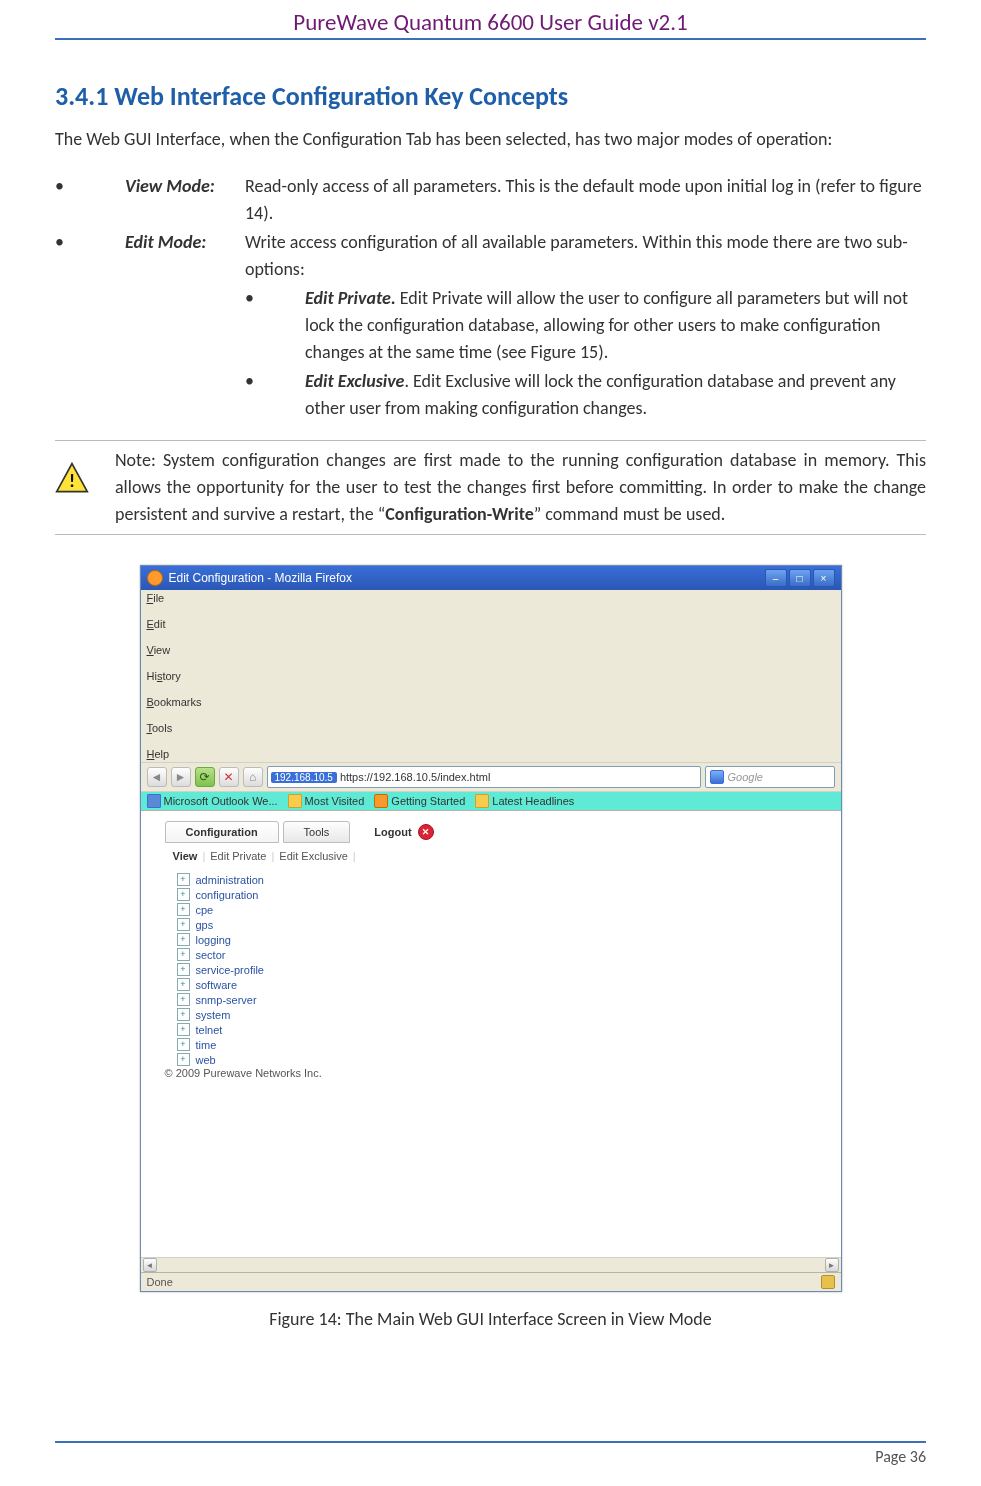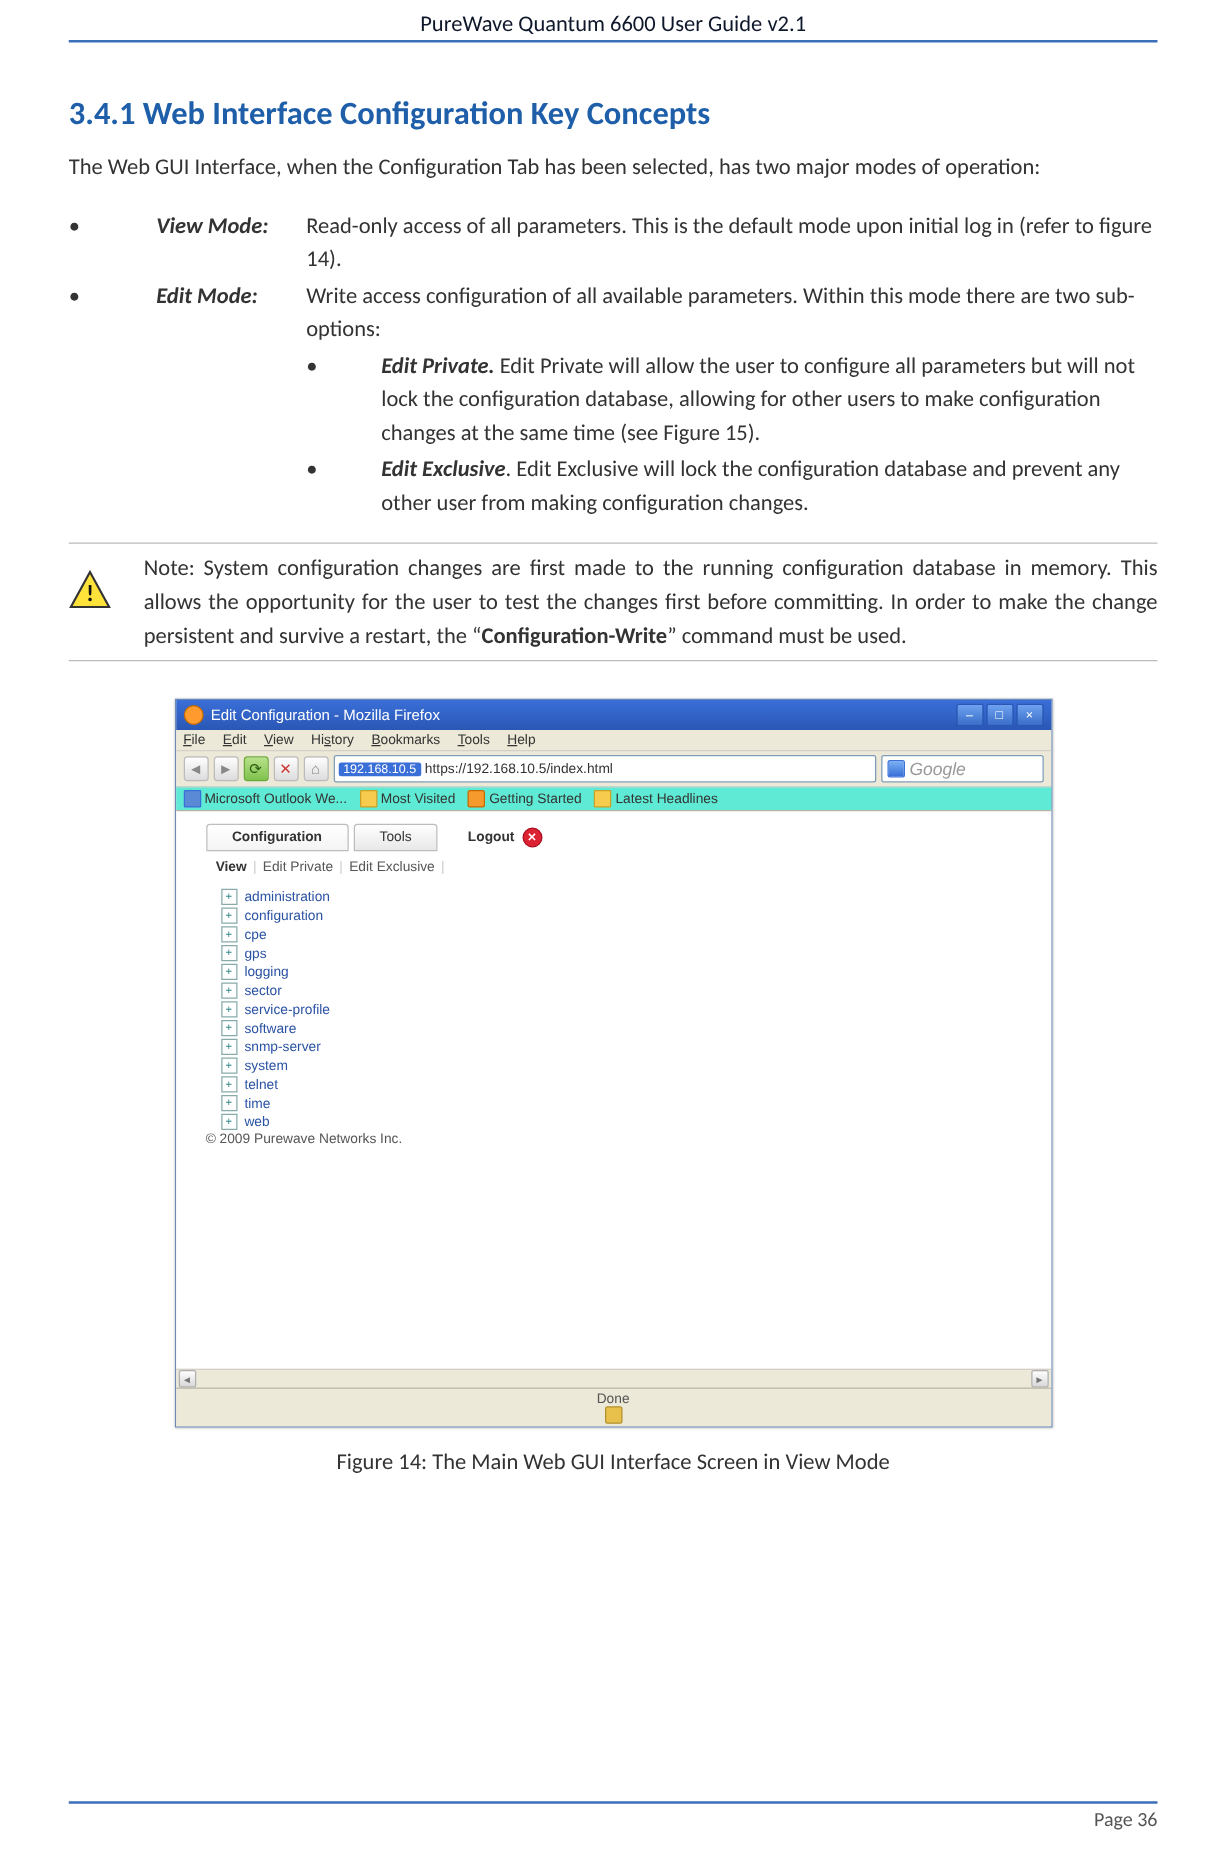--- a/index.html
+++ b/index.html
@@ -12,22 +12,22 @@
     width: 981px;
   }
   .page {
     padding: 0 55px 40px 55px;
     box-sizing: border-box;
     position: relative;
     min-height: 1486px;
   }
   .header-title {
     text-align: center;
-    font-size: 18px;
-    color: #0f172a;
+    font-size: 23px;
+    color: #701a75;
     padding: 8px 0 2px 0;
     border-bottom: 2px solid #3b6fba;
     margin-bottom: 40px;
   }
   h2.section-heading {
     color: #1F5FA9;
     font-size: 26px;
     font-weight: bold;
     margin: 0 0 14px 0;
   }
@@ -148,41 +148,42 @@
   .mw-winbtns { display:flex; gap:2px;}
   .mw-winbtn {
     width:20px;height:16px;background:linear-gradient(#6ea2f0,#3a6ec8);border:1px solid #2a57b5;border-radius:2px;display:flex;align-items:center;justify-content:center;color:#fff;font-size:10px;
   }
   .mw-menubar {
     background:#ece9d8;
     padding:2px 6px;
     color:#333;
     display:flex;
     gap:14px;
+    flex-direction:column;
   }
   .mw-menubar span u { text-decoration: underline; }
   .mw-toolbar {
     background:#ece9d8;
     padding:3px 6px;
     display:flex;
     align-items:center;
     gap:4px;
     border-top:1px solid #d4d0c8;
   }
   .mw-navbtn {
     width:18px;height:18px;border-radius:3px;background:linear-gradient(#fefefe,#dcdcdc);border:1px solid #bbb;display:flex;align-items:center;justify-content:center;color:#888;font-size:12px;
   }
   .mw-navbtn.green{ background:linear-gradient(#b8e08a,#7fc24d);color:#2e5a12;border-color:#6aa93a;}
   .mw-navbtn.red-x{ color:#c33;}
   .mw-url {
     flex:1;display:flex;align-items:center;background:#fff;border:1px solid #7f9db9;border-radius:2px;height:20px;overflow:hidden;
   }
   .mw-url-badge{background:#3a6fd8;color:#fff;font-size:10px;padding:0 4px;border-radius:2px;margin:0 3px;}
   .mw-url-text{font-size:11px;color:#333;white-space:nowrap;}
-  .mw-search{width:120px;height:20px;border:1px solid #7f9db9;border-radius:2px;background:#fff;display:flex;align-items:center;padding:0 4px;color:#999;font-style:italic;font-size:14px;}
+  .mw-search{width:120px;height:20px;border:1px solid #7f9db9;border-radius:2px;background:#fff;display:flex;align-items:center;padding:0 4px;color:#999;font-style:italic;font-size:11px;}
   .mw-bookmarks{
     background:#5eead4;padding:2px 6px;display:flex;gap:10px;align-items:flex-end;border-top:1px solid #d4d0c8;font-size:11px;color:#333;
   }
   .bm-item{display:flex;align-items:center;gap:3px;}
   .bm-icon{width:12px;height:12px;background:#f7cb4d;border:1px solid #c9a227;border-radius:1px;}
   .bm-icon.blue{background:#5a8ad6;border-color:#3a6fd8;}
   .bm-icon.orange{background:#f79a2e;border-color:#c46a00;border-radius:2px;}
   .mw-tabs{
     background:#ece9d8;padding:2px 6px 0 6px;border-top:1px solid #d4d0c8;
   }
@@ -199,21 +200,21 @@
   .app-tab.active{font-weight:bold;background:linear-gradient(#fff,#f4f4f4);}
   .logout{display:flex;align-items:center;gap:6px;margin-left:20px;font-weight:bold;font-size:11px;}
   .logout-x{width:14px;height:14px;border-radius:50%;background:#d23;border:1px solid #a12;display:flex;align-items:center;justify-content:center;color:#fff;font-size:9px;font-weight:bold;}
   .mode-bar{font-size:11px;color:#555;padding:3px 0 10px 8px;}
   .mode-bar b{color:#333;}
   .divv{color:#ccc;margin:0 5px;}
   .tree{margin-left:12px;}
   .tree-item{display:flex;align-items:center;gap:6px;font-size:11px;color:#2a52a3;padding:1px 0;}
   .plus{width:11px;height:11px;border:1px solid #8aa;background:#fff;display:flex;align-items:center;justify-content:center;font-size:9px;color:#388;line-height:1;}
   .copyright{font-size:11px;color:#555;}
-  .mw-statusbar{background:#ece9d8;border-top:1px solid #b8b4a4;padding:2px 6px;display:flex;justify-content:space-between;align-items:center;font-size:11px;color:#555;flex-direction:column;}
+  .mw-statusbar{background:#ece9d8;border-top:1px solid #b8b4a4;padding:2px 6px;display:flex;justify-content:space-between;align-items:center;font-size:11px;color:#555;}
   .lock-icon{width:12px;height:12px;background:#e8c14d;border:1px solid #b3902e;border-radius:2px;}
   .hscroll{height:14px;background:#ece9d8;border-top:1px solid #d4d0c8;display:flex;align-items:center;}
   .hscroll-thumb{width:12px;height:12px;background:linear-gradient(#fefefe,#d8d8d8);border:1px solid #b0b0b0;border-radius:2px;margin-left:2px;display:flex;align-items:center;justify-content:center;font-size:8px;color:#777;}
   .hscroll-track{flex:1;}
   .hscroll-right{width:12px;height:12px;background:linear-gradient(#fefefe,#d8d8d8);border:1px solid #b0b0b0;border-radius:2px;margin-right:2px;display:flex;align-items:center;justify-content:center;font-size:8px;color:#777;}
 </style>
 </head>
 <body>
 
 <div class="page">

